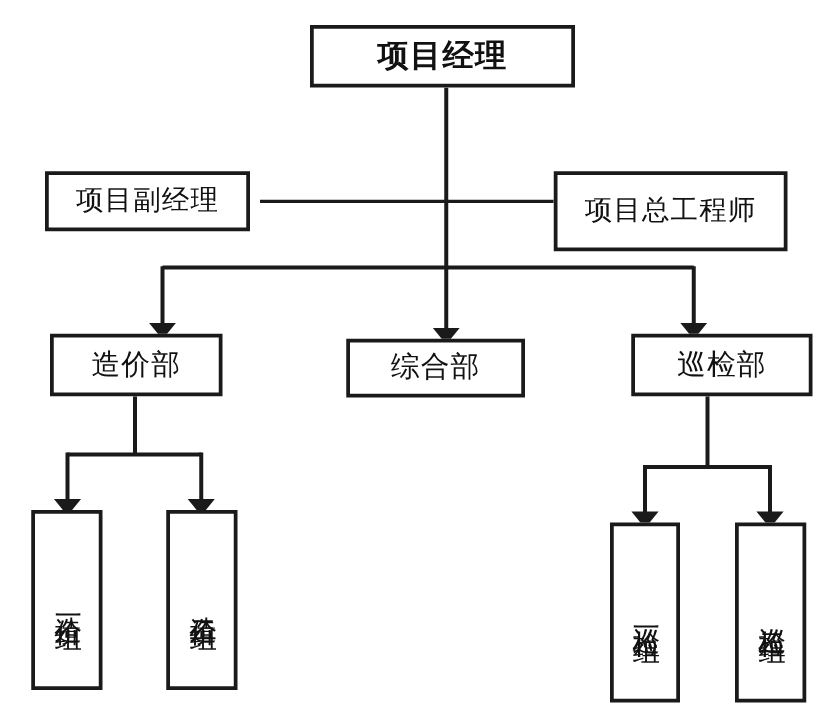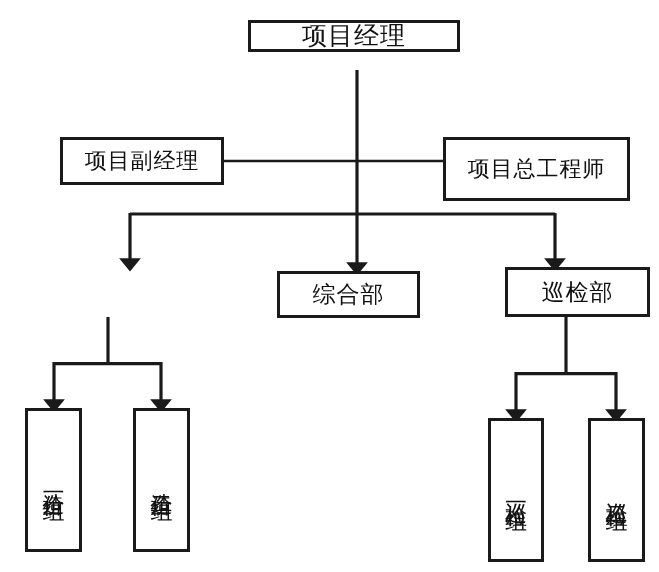--- a/index.html
+++ b/index.html
@@ -35,25 +35,26 @@
     color: #111111;
     line-height: 1.05;
     text-align: center;
     z-index: 2;
   }
   .node .label {
     display: block;
     letter-spacing: 0.04em;
   }
   .n-root {
-    left: 248px; top: 20px; width: 212px; height: 32px;
+    left: 248px; top: 20px; width: 212px; height: 50px;
     font-size: 25px;
+    font-weight: bold;
   }
   .n-deputy {
-    left: 60px; top: 137px; width: 164px; height: 48px;
+    left: 36px; top: 137px; width: 164px; height: 48px;
     font-size: 22px;
   }
   .n-chief {
     left: 443px; top: 137px; width: 187px; height: 64px;
     font-size: 22px;
   }
   .n-dept-cost {
     left: 40px; top: 267px; width: 138px; height: 50px;
     font-size: 23px;
   }
@@ -129,20 +130,23 @@
   </div>
 
   <div class="node n-deputy">
     <span class="label">项目副经理</span>
   </div>
 
   <div class="node n-chief">
     <span class="label">项目总工程师</span>
   </div>
 
+  <div class="node n-dept-cost">
+    <span class="label">造价部</span>
+  </div>
 
   <div class="node n-dept-general">
     <span class="label">综合部</span>
   </div>
 
   <div class="node n-dept-inspect">
     <span class="label">巡检部</span>
   </div>
 
   <div class="node n-vert n-cost-1">

